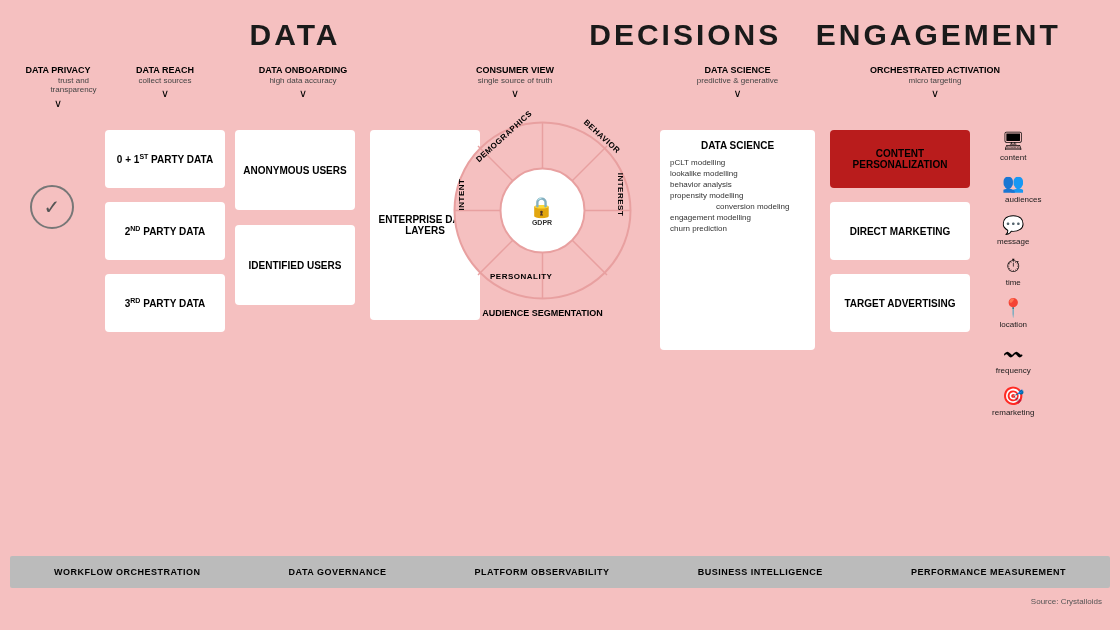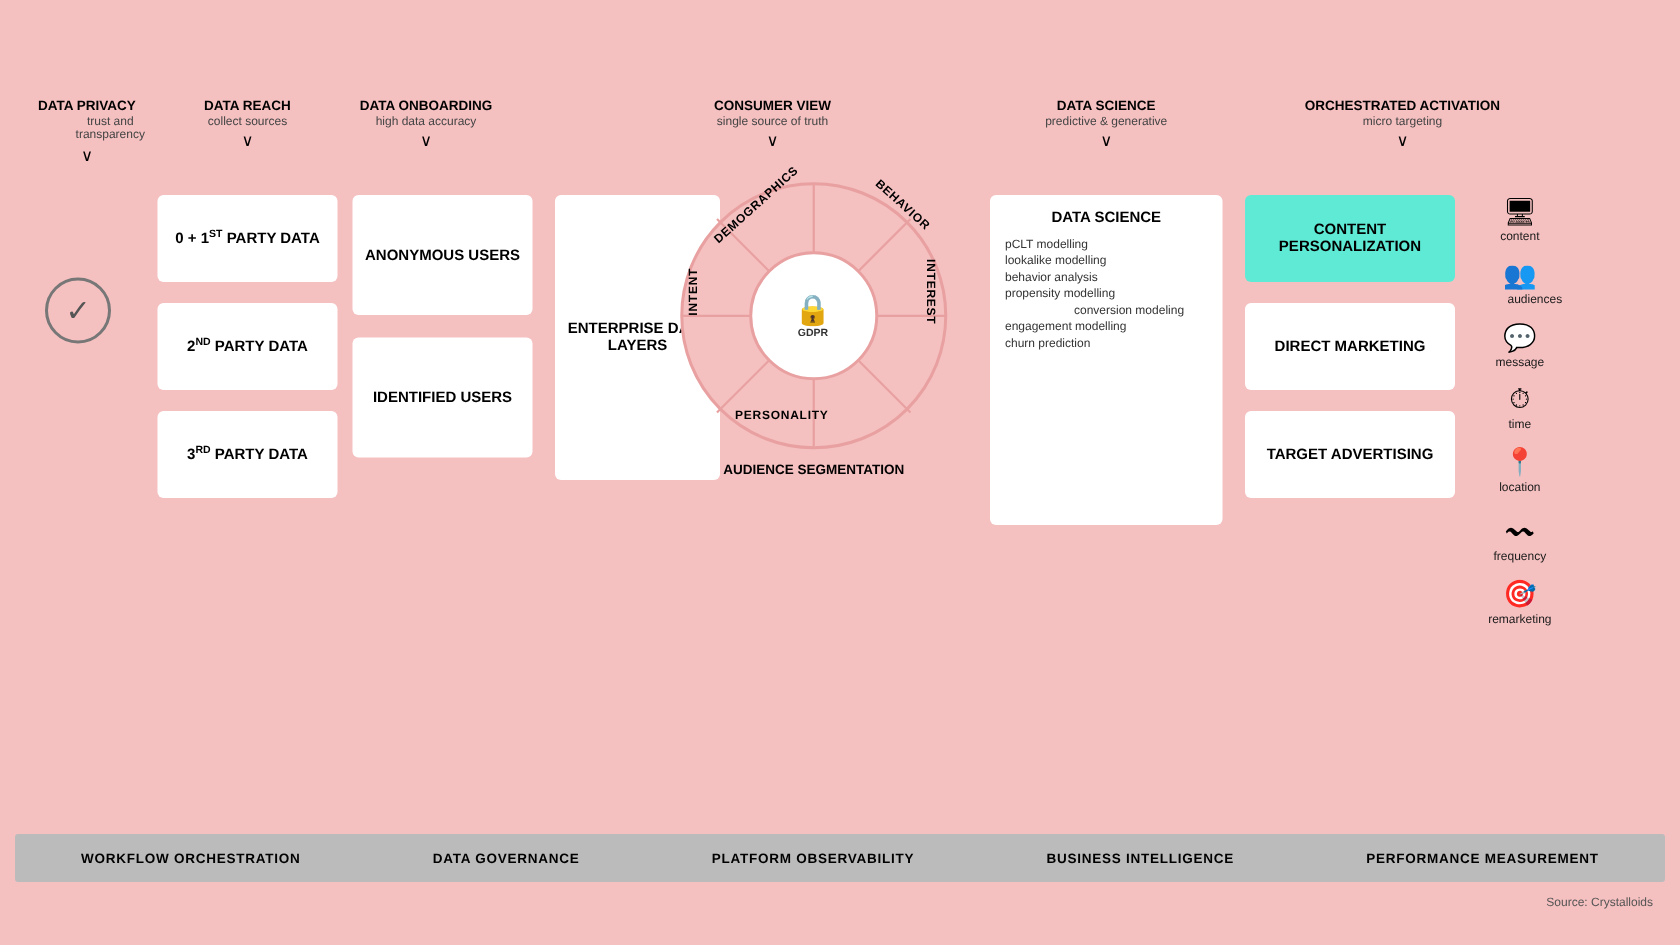--- a/index.html
+++ b/index.html
@@ -25,34 +25,43 @@
       width: 1100px;
       height: 600px;
     }
   </style>
 </head>
 <body>
 
 <div class="outer">
   <div class="layout">
 
+    <div style="position:absolute; top:8px; left:0; right:0; display:flex; justify-content:space-between; padding:0 20px; align-items:center;">
+      <div style="flex:1; text-align:center;">
+        <span style="font-size:30px; font-weight:900; letter-spacing:3px; color:#1a1a1a;">DATA</span>
+      </div>
+      <div style="flex:1; text-align:center;">
+        <span style="font-size:30px; font-weight:900; letter-spacing:3px; color:#1a1a1a; margin-right:30px;">DECISIONS</span>
+        <span style="font-size:30px; font-weight:900; letter-spacing:3px; color:#1a1a1a;">ENGAGEMENT</span>
+      </div>
+    </div>
 
     <div style="position:absolute; top:55px; left:8px; width:80px; text-align:center;">
       <div style="font-size:9px; font-weight:700; line-height:1.2;">DATA PRIVACY</div>
       <div style="font-size:8px; color:#444; line-height:1.2;margin-left:31px;">trust and transparency</div>
       <div style="font-size:11px; margin-top:2px;">∨</div>
     </div>
 
     <div style="position:absolute; top:55px; left:95px; width:120px; text-align:center;">
       <div style="font-size:9px; font-weight:800; line-height:1.2;">DATA REACH</div>
       <div style="font-size:8px; color:#444; line-height:1.2;">collect sources</div>
       <div style="font-size:11px; margin-top:2px;">∨</div>
     </div>
 
-    <div style="position:absolute; top:55px; left:209px; width:130px; text-align:center;">
+    <div style="position:absolute; top:55px; left:228px; width:130px; text-align:center;">
       <div style="font-size:9px; font-weight:800; line-height:1.2;">DATA ONBOARDING</div>
       <div style="font-size:8px; color:#444; line-height:1.2;">high data accuracy</div>
       <div style="font-size:11px; margin-top:2px;">∨</div>
     </div>
 
     <div style="position:absolute; top:55px; left:420px; width:170px; text-align:center;">
       <div style="font-size:9px; font-weight:800; line-height:1.2;">CONSUMER VIEW</div>
       <div style="font-size:8px; color:#444; line-height:1.2;">single source of truth</div>
       <div style="font-size:11px; margin-top:2px;">∨</div>
     </div>
@@ -120,21 +129,21 @@
           <div style="font-size: 8px; color: rgb(51, 51, 51); padding: 1px 0px;">pCLT modelling</div>
           <div style="font-size: 8px; color: rgb(51, 51, 51); padding: 1px 0px;">lookalike modelling</div>
           <div style="font-size: 8px; color: rgb(51, 51, 51); padding: 1px 0px;">behavior analysis</div>
           <div style="font-size: 8px; color: rgb(51, 51, 51); padding: 1px 0px;">propensity modelling</div>
           <div style="font-size: 8px; color: rgb(51, 51, 51); padding: 1px 0px; margin-left: 46px;">conversion modeling</div>
           <div style="font-size: 8px; color: rgb(51, 51, 51); padding: 1px 0px;">engagement modelling</div>
           <div style="font-size: 8px; color: rgb(51, 51, 51); padding: 1px 0px;">churn prediction</div>
         </div>
     </div>
 
-    <div style="position:absolute; top:120px; left:820px; width:140px; height:58px; background:#5eead4; border-radius:4px; display:flex; align-items:center; justify-content:center; text-align:center; font-size:10px; font-weight:700; padding:6px;">CONTENT PERSONALIZATION</div>
+    <div style="position:absolute; top:120px; left:820px; width:140px; height:58px; background:#b91c1c; border-radius:4px; display:flex; align-items:center; justify-content:center; text-align:center; font-size:10px; font-weight:700; padding:6px;">CONTENT PERSONALIZATION</div>
     <div style="position:absolute; top:192px; left:820px; width:140px; height:58px; background:white; border-radius:4px; display:flex; align-items:center; justify-content:center; text-align:center; font-size:10px; font-weight:700; padding:6px;">DIRECT MARKETING</div>
     <div style="position:absolute; top:264px; left:820px; width:140px; height:58px; background:white; border-radius:4px; display:flex; align-items:center; justify-content:center; text-align:center; font-size:10px; font-weight:700; padding:6px;">TARGET ADVERTISING</div>
 
     <div id="icons-container" style="position:absolute; top:120px; left:975px; display:flex; flex-direction:column; gap:10px; align-items:center;">
         <div style="display: flex; flex-direction: column; align-items: center; gap: 1px;">
           <div style="font-size: 18px;">🖥</div>
           <div style="font-size: 8px; color: rgb(26, 26, 26); text-align: center;">content</div>
         </div>
         <div style="display: flex; flex-direction: column; align-items: center; gap: 1px;">
           <div style="font-size: 18px;">👥</div>

